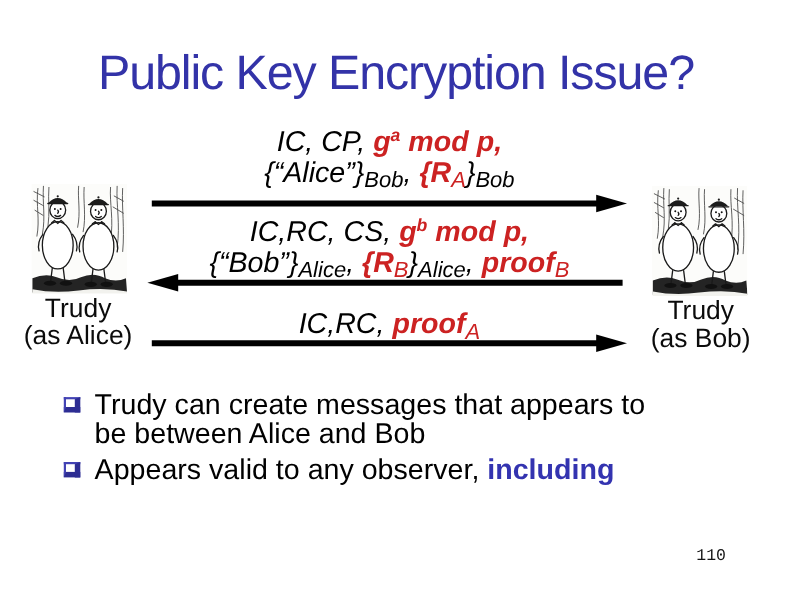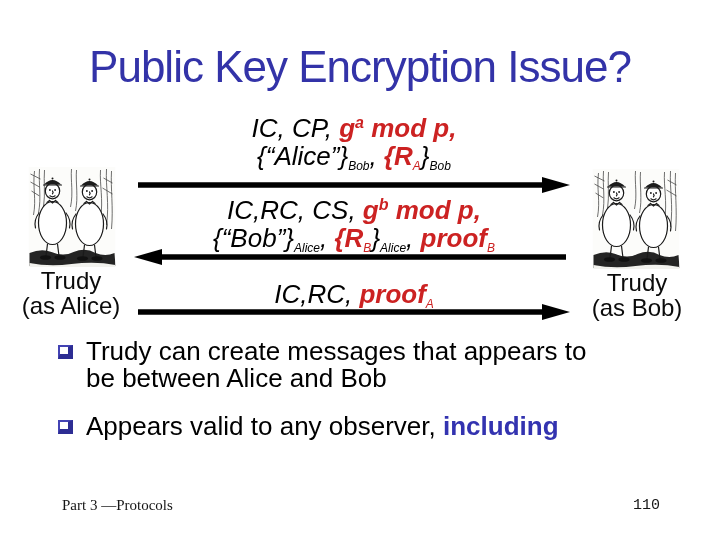--- a/index.html
+++ b/index.html
@@ -9,36 +9,36 @@
   }
   .title{
     position:absolute; left:0; right:0; top:42px; text-align:center;
     font-size:44px; letter-spacing:-1px; color:#3333a8; white-space:nowrap;
   }
   .msg{
     position:absolute; left:138px; width:432px; text-align:center;
     font-size:26px; line-height:28px; color:#000;font-style:italic;
   }
   #msg1{top:114px;} #msg2{top:196px;} #msg3{top:280px;}
-  .msg sub, .bullet sub{font-size:12px; line-height:0; position:relative; top:5px; vertical-align:baseline;}
+  .msg sub, .bullet sub{font-size:20px; line-height:0; position:relative; top:5px; vertical-align:baseline;}
   .msg sup{font-size:16px; line-height:0; position:relative; top:-9px; vertical-align:baseline;}
   .red{color:#cc2222;} .blue{color:#3333b0;} .b{font-weight:bold;}
   .arrow{position:absolute; left:132px; width:440px; height:18px;}
   #arrow1{top:176px;} #arrow2{top:248px;} #arrow3{top:303px;}
   .figure{position:absolute; width:88px; height:100px;}
   #figure-left{left:28px; top:167px;}
   #figure-right{left:592px; top:169px;}
   .actor-label{
     position:absolute; width:150px; text-align:center;
     font-size:24px; line-height:25px; color:#0b0b0b; white-space:nowrap;
   }
   #actor-left{left:-4px; top:268px;}
   #actor-right{left:562px; top:270px;}
   .bullet{position:absolute; left:58px; width:630px;}
-  #bullet1{top:338px;} #bullet2{top:413px;}
+  #bullet1{top:354px;} #bullet2{top:413px;}
   .marker{
     position:absolute; left:0; top:7px; width:8px; height:7px; background:#fff;
     border-style:solid; border-width:2px 5px 5px 2px;
     border-color:#4343b4 #2d2d93 #2d2d93 #4343b4;
   }
   .bullet-text{margin-left:28px; font-size:26px; line-height:27px; color:#000;}
   .footer-left{
     position:absolute; left:62px; top:497px;
     font-family:"Liberation Serif", serif; font-size:15px; color:#161616;
   }
@@ -166,16 +166,15 @@
     </div>
   </div>
 
   <div class="bullet" id="bullet2">
     <span class="marker"></span>
     <div class="bullet-text">
       <div><span>Appears valid to any observer, </span><span class="blue b">including</span></div>
     </div>
   </div>
 
-  <div class="footer-left">Part 3 —Protocols</div>
   <div class="footer-right">110</div>
 
 </div>
 
 </body></html>

